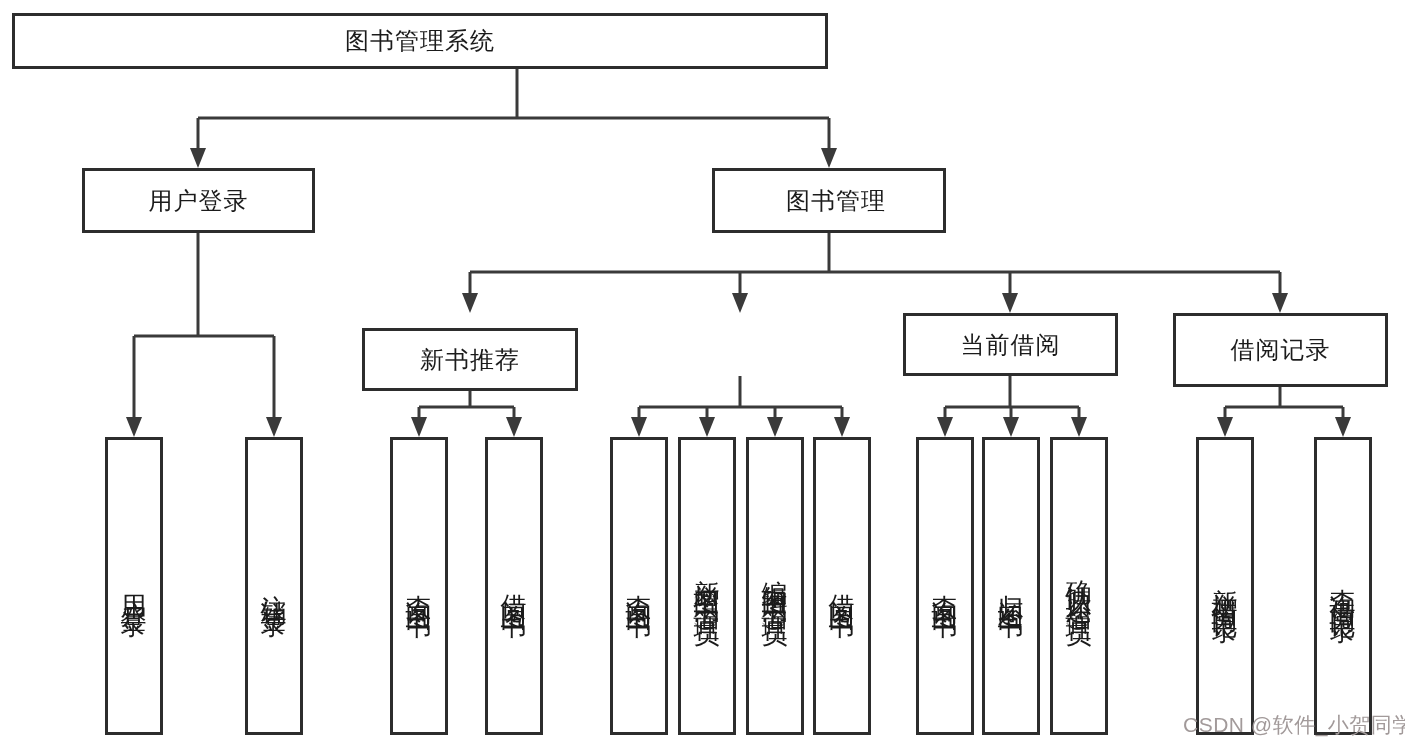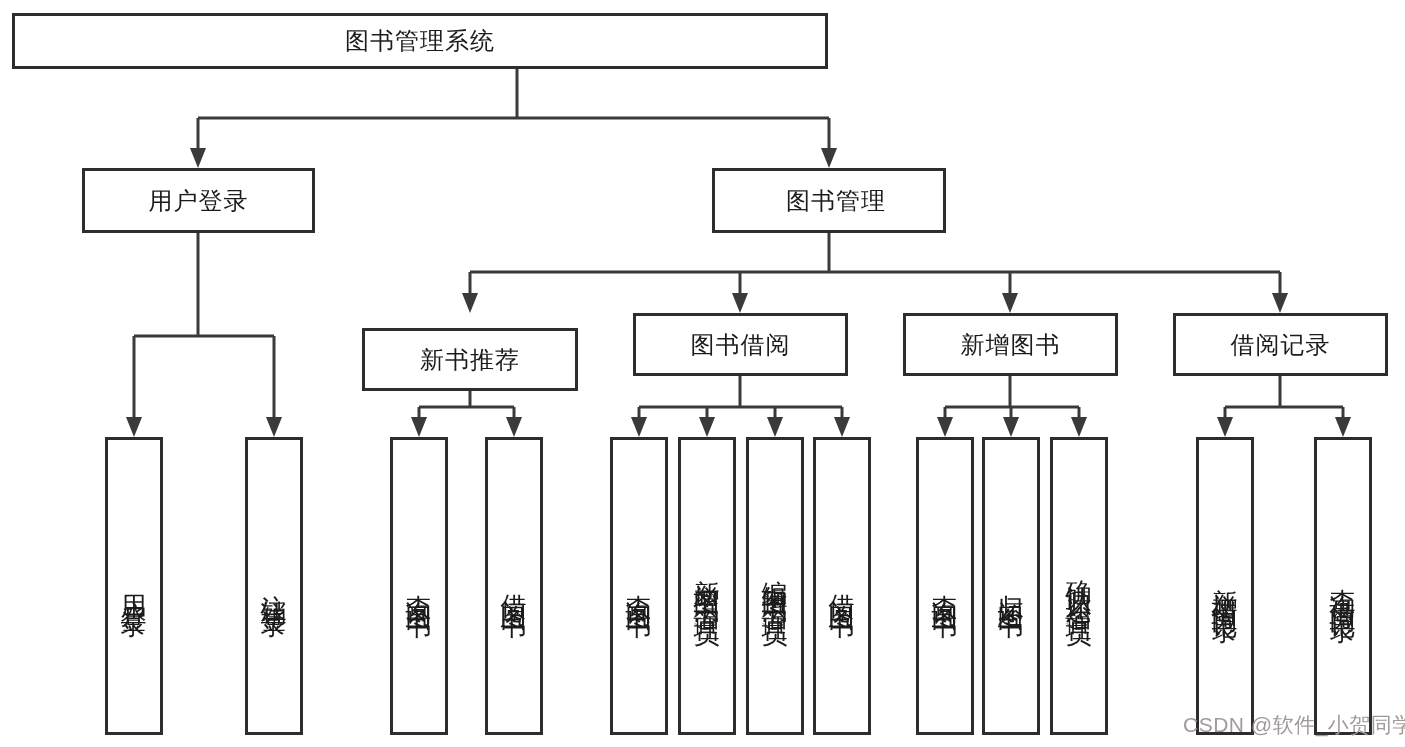--- a/index.html
+++ b/index.html
@@ -131,27 +131,24 @@
   <div class="node hbox" style="left:82px; top:168px; width:233px; height:65px;">
     <span>用户登录</span>
   </div>
   <div class="node hbox" style="left:712px; top:168px; width:234px; height:65px;padding-left:14px;">
     <span>图书管理</span>
   </div>
 
   <div class="node hbox" style="left:362px; top:328px; width:216px; height:63px;">
     <span>新书推荐</span>
   </div>
-  <div class="node hbox" style="left:633px; top:313px; width:215px; height:63px;">
-    <span>图书借阅</span>
+  <div class="node hbox" style="left:903px; top:313px; width:215px; height:63px;">
+    <span>当前借阅</span>
   </div>
-  <div class="node hbox" style="left:903px; top:313px; width:215px; height:63px;">
-    <span>新增图书</span>
-  </div>
-  <div class="node hbox" style="left:1173px; top:313px; width:215px; height:63px;">
+  <div class="node hbox" style="left:1173px; top:313px; width:215px; height:74px;">
     <span>借阅记录</span>
   </div>
 
   <div class="node vbox" style="left:105px; top:437px; width:58px; height:298px;">
     <span class="vlabel">用户登录</span>
   </div>
   <div class="node vbox" style="left:245px; top:437px; width:58px; height:298px;">
     <span class="vlabel">注销登录</span>
   </div>
 

